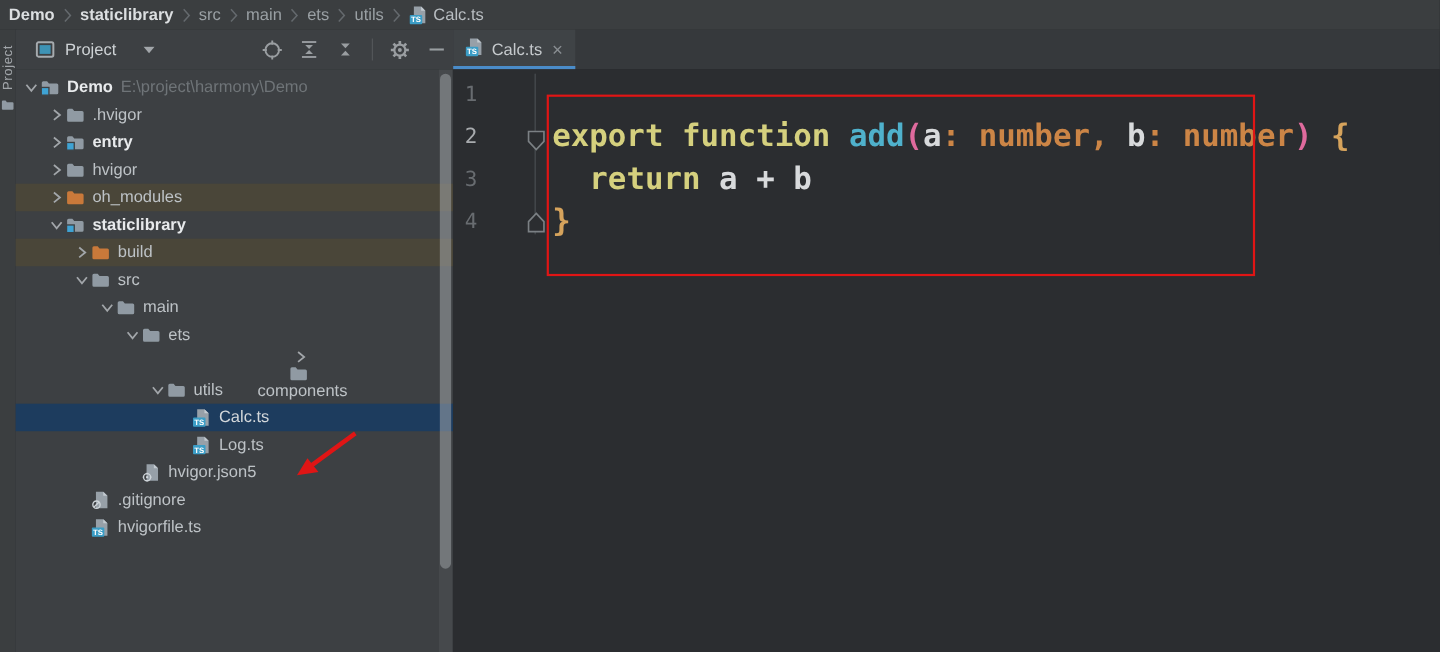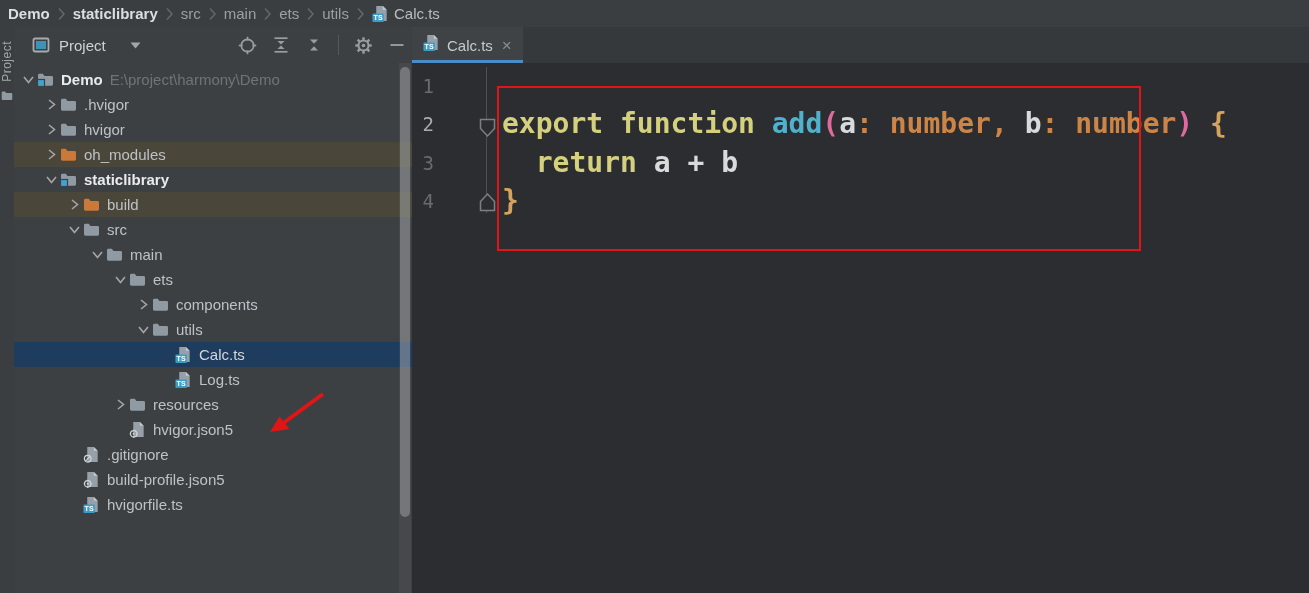--- a/index.html
+++ b/index.html
@@ -249,20 +249,34 @@
             <polyline points="5,3 10.5,7.5 5,12" fill="none" stroke="#a2a6aa" stroke-width="1.6"></polyline>
           </svg>
         </span>
         <span class="fic">
           <svg width="17" height="15" viewBox="0 0 17 15">
   <path d="M1,3.2 a1.4,1.4 0 0 1 1.4,-1.4 h3.4 l1.7,2.1 h7.1 a1.4,1.4 0 0 1 1.4,1.4 v7 a1.4,1.4 0 0 1 -1.4,1.4 h-12.2 a1.4,1.4 0 0 1 -1.4,-1.4 z" fill="#909aa3"></path>
   </svg>
         </span>
         <span class="lbl">.hvigor</span>
       </div>
+      <div class="row bold" style="padding-left: 29px;">
+        <span class="chev">
+          <svg width="15" height="15" viewBox="0 0 15 15">
+            <polyline points="5,3 10.5,7.5 5,12" fill="none" stroke="#a2a6aa" stroke-width="1.6"></polyline>
+          </svg>
+        </span>
+        <span class="fic">
+          <svg width="17" height="15" viewBox="0 0 17 15">
+  <path d="M1,3.2 a1.4,1.4 0 0 1 1.4,-1.4 h3.4 l1.7,2.1 h7.1 a1.4,1.4 0 0 1 1.4,1.4 v7 a1.4,1.4 0 0 1 -1.4,1.4 h-12.2 a1.4,1.4 0 0 1 -1.4,-1.4 z" fill="#909aa3"></path>
+  <rect x="0.5" y="7.5" width="7" height="7" fill="#3fa3d4" stroke="#3d4043" stroke-width="1.2"></rect>
+          </svg>
+        </span>
+        <span class="lbl">entry</span>
+      </div>
       <div class="row" style="padding-left: 29px;">
         <span class="chev">
           <svg width="15" height="15" viewBox="0 0 15 15">
             <polyline points="5,3 10.5,7.5 5,12" fill="none" stroke="#a2a6aa" stroke-width="1.6"></polyline>
           </svg>
         </span>
         <span class="fic">
           <svg width="17" height="15" viewBox="0 0 17 15">
   <path d="M1,3.2 a1.4,1.4 0 0 1 1.4,-1.4 h3.4 l1.7,2.1 h7.1 a1.4,1.4 0 0 1 1.4,1.4 v7 a1.4,1.4 0 0 1 -1.4,1.4 h-12.2 a1.4,1.4 0 0 1 -1.4,-1.4 z" fill="#909aa3"></path>
   </svg>
@@ -341,21 +355,21 @@
             <polyline points="3,5 7.5,10.5 12,5" fill="none" stroke="#a2a6aa" stroke-width="1.6"></polyline>
           </svg>
         </span>
         <span class="fic">
           <svg width="17" height="15" viewBox="0 0 17 15">
   <path d="M1,3.2 a1.4,1.4 0 0 1 1.4,-1.4 h3.4 l1.7,2.1 h7.1 a1.4,1.4 0 0 1 1.4,1.4 v7 a1.4,1.4 0 0 1 -1.4,1.4 h-12.2 a1.4,1.4 0 0 1 -1.4,-1.4 z" fill="#909aa3"></path>
   </svg>
         </span>
         <span class="lbl">ets</span>
       </div>
-      <div class="row" style="padding-left: 121px;">
+      <div class="row" style="padding-left: 121px; flex-direction: column;">
         <span class="chev">
           <svg width="15" height="15" viewBox="0 0 15 15">
             <polyline points="5,3 10.5,7.5 5,12" fill="none" stroke="#a2a6aa" stroke-width="1.6"></polyline>
           </svg>
         </span>
         <span class="fic">
           <svg width="17" height="15" viewBox="0 0 17 15">
   <path d="M1,3.2 a1.4,1.4 0 0 1 1.4,-1.4 h3.4 l1.7,2.1 h7.1 a1.4,1.4 0 0 1 1.4,1.4 v7 a1.4,1.4 0 0 1 -1.4,1.4 h-12.2 a1.4,1.4 0 0 1 -1.4,-1.4 z" fill="#909aa3"></path>
   </svg>
         </span>
@@ -390,33 +404,20 @@
         <span class="chev"></span>
         <span class="fic">
           <svg width="17" height="18" viewBox="0 0 17 19">
   <path d="M4,1 h7 l4,4 v12 h-11 z" fill="#97a0a8"></path>
   <path d="M11,1 l4,4 h-4 z" fill="#c3cad0"></path>
             <rect x="0" y="9" width="12" height="9" rx="1" fill="#3b9dc6"></rect>
       <text x="6" y="16.3" font-size="7.5" font-weight="bold" font-family="Liberation Sans,sans-serif" fill="#fff" text-anchor="middle">TS</text>
           </svg>
         </span>
         <span class="lbl">Log.ts</span>
-      </div>
-      <div class="row" style="padding-left: 98px;">
-        <span class="chev">
-          <svg width="15" height="15" viewBox="0 0 15 15">
-            <polyline points="5,3 10.5,7.5 5,12" fill="none" stroke="#a2a6aa" stroke-width="1.6"></polyline>
-          </svg>
-        </span>
-        <span class="fic">
-          <svg width="17" height="15" viewBox="0 0 17 15">
-  <path d="M1,3.2 a1.4,1.4 0 0 1 1.4,-1.4 h3.4 l1.7,2.1 h7.1 a1.4,1.4 0 0 1 1.4,1.4 v7 a1.4,1.4 0 0 1 -1.4,1.4 h-12.2 a1.4,1.4 0 0 1 -1.4,-1.4 z" fill="#909aa3"></path>
-  </svg>
-        </span>
-        <span class="lbl">resources</span>
       </div>
       <div class="row" style="padding-left: 98px;">
         <span class="chev"></span>
         <span class="fic">
           <svg width="17" height="18" viewBox="0 0 17 19">
   <path d="M4,1 h7 l4,4 v12 h-11 z" fill="#97a0a8"></path>
   <path d="M11,1 l4,4 h-4 z" fill="#c3cad0"></path>
             <circle cx="4.5" cy="13.5" r="3.4" fill="none" stroke="#cfd5da" stroke-width="1.3"></circle>
       <circle cx="4.5" cy="13.5" r="1.1" fill="#cfd5da"></circle>
       <g stroke="#cfd5da" stroke-width="1.2">
@@ -440,38 +441,20 @@
           </svg>
         </span>
         <span class="lbl">.gitignore</span>
       </div>
       <div class="row" style="padding-left: 52px;">
         <span class="chev"></span>
         <span class="fic">
           <svg width="17" height="18" viewBox="0 0 17 19">
   <path d="M4,1 h7 l4,4 v12 h-11 z" fill="#97a0a8"></path>
   <path d="M11,1 l4,4 h-4 z" fill="#c3cad0"></path>
-            <circle cx="4.5" cy="13.5" r="3.4" fill="none" stroke="#cfd5da" stroke-width="1.3"></circle>
-      <circle cx="4.5" cy="13.5" r="1.1" fill="#cfd5da"></circle>
-      <g stroke="#cfd5da" stroke-width="1.2">
-              <line x1="4.5" y1="9.3" x2="4.5" y2="10.6"></line>
-              <line x1="4.5" y1="16.4" x2="4.5" y2="17.7"></line>
-              <line x1="0.3" y1="13.5" x2="1.6" y2="13.5"></line>
-              <line x1="7.4" y1="13.5" x2="8.7" y2="13.5"></line>
-            </g>
-          </svg>
-        </span>
-        <span class="lbl">build-profile.json5</span>
-      </div>
-      <div class="row" style="padding-left: 52px;">
-        <span class="chev"></span>
-        <span class="fic">
-          <svg width="17" height="18" viewBox="0 0 17 19">
-  <path d="M4,1 h7 l4,4 v12 h-11 z" fill="#97a0a8"></path>
-  <path d="M11,1 l4,4 h-4 z" fill="#c3cad0"></path>
             <rect x="0" y="9" width="12" height="9" rx="1" fill="#3b9dc6"></rect>
       <text x="6" y="16.3" font-size="7.5" font-weight="bold" font-family="Liberation Sans,sans-serif" fill="#fff" text-anchor="middle">TS</text>
           </svg>
         </span>
         <span class="lbl">hvigorfile.ts</span>
       </div>
       <div class="tree-scroll-track">
         <div class="tree-scroll-thumb"></div>
       </div>
     </div>

